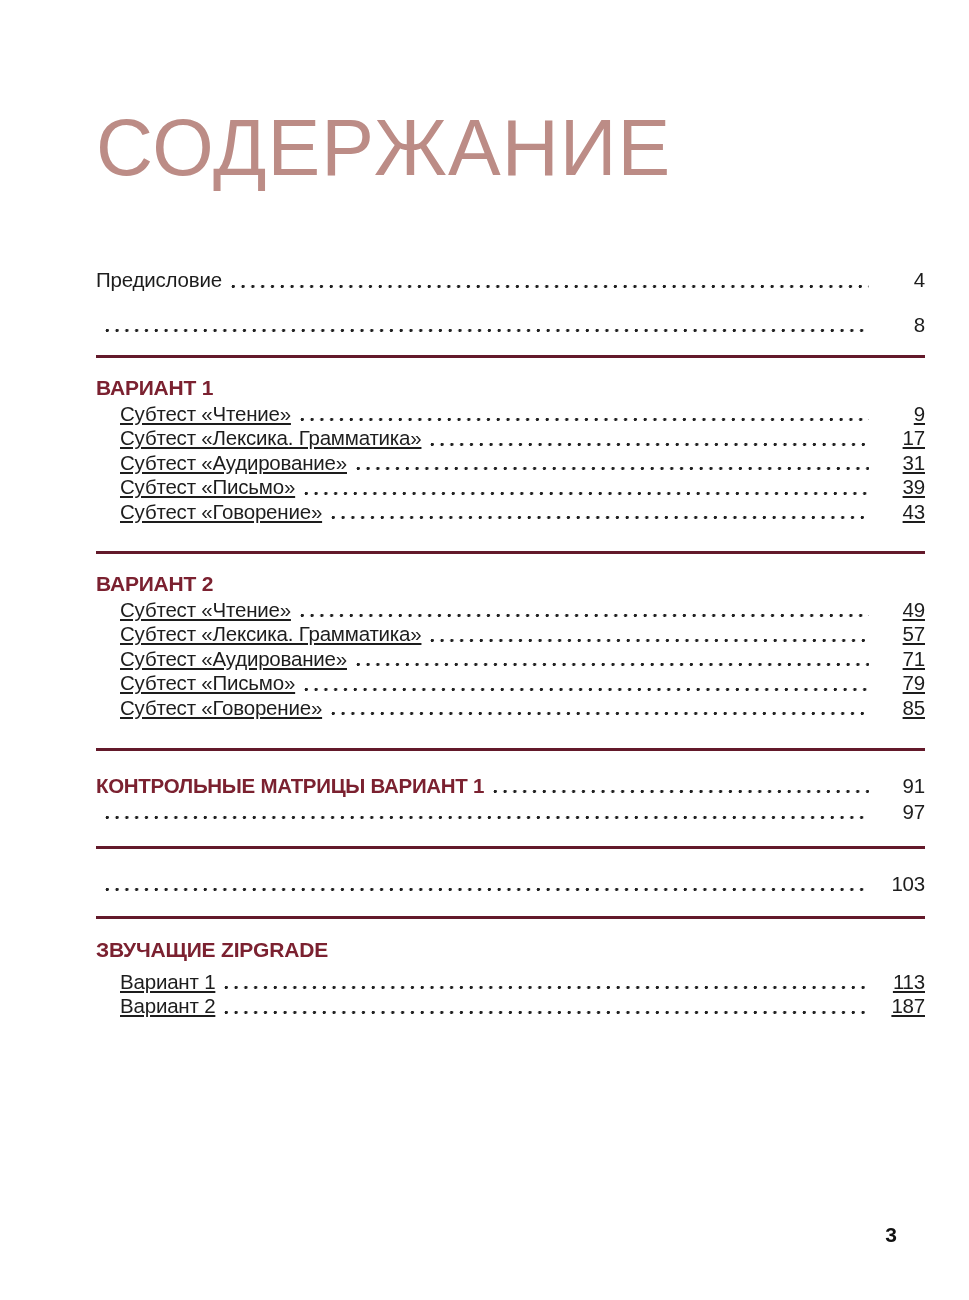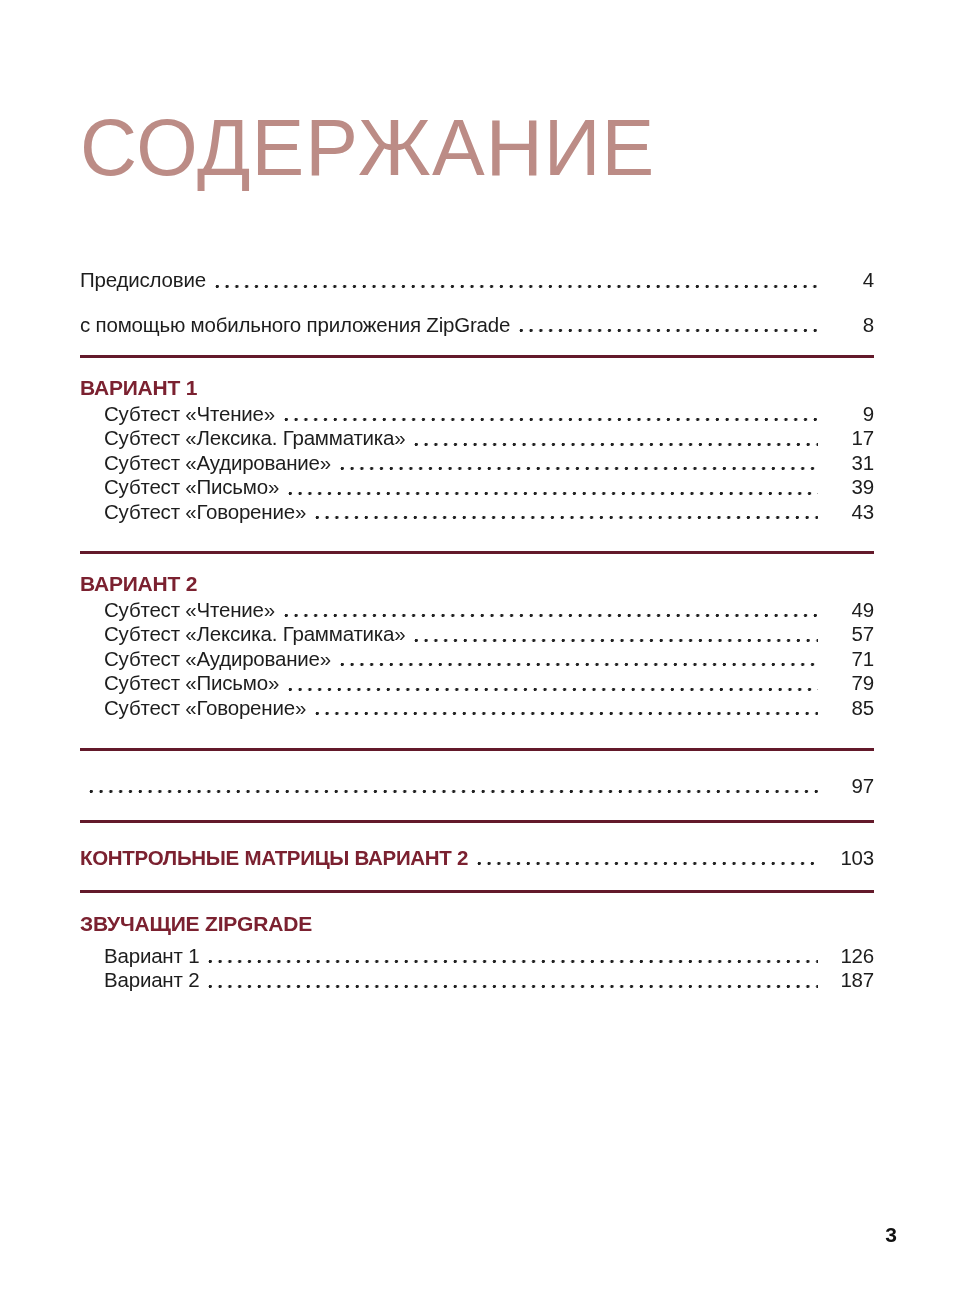--- a/index.html
+++ b/index.html
@@ -10,21 +10,22 @@
   .page {
     position: relative;
     width: 969px;
     height: 1300px;
     background: #ffffff;
     font-family: "Liberation Sans", "DejaVu Sans", sans-serif;
     color: #1d1d1d;
     overflow: hidden;
   }
   .content {
-    padding: 0 95px 0 80px;
+    padding: 0 44px 0 80px;
+    margin-left: 16px;
   }
   .toc-title {
     margin: 112px 0 0 0;
     font-size: 79px;
     line-height: 72px;
     font-weight: 400;
     letter-spacing: 1px;
     color: #bc8c86;
   }
   .rule {
@@ -64,20 +65,21 @@
     margin: 16px 0 0 0;
     font-size: 21px;
     line-height: 28px;
     font-weight: 700;
     color: #7b2130;
     letter-spacing: -0.2px;
   }
   .items .row {
     line-height: 24.4px;
     padding-left: 24px;
+    text-decoration: underline;
   }
   .items .row .leader { margin-bottom: 4px; }
   .rule-2 { margin-top: 27px; }
   .rule-3 { margin-top: 28px; }
   .matrix-block { margin-top: 22px; }
   .matrix-block .row { line-height: 26px; }
   .matrix-block .lbl {
     font-weight: 700;
     color: #7b2130;
     letter-spacing: -0.3px;
@@ -107,21 +109,20 @@
     <div class="front-matter">
       <div class="row">
         <span class="lbl">Предисловие</span>
         <span class="leader"></span>
         <span class="num">4</span>
       </div>
     </div>
 
     <div class="instruction">
       <div class="row">
-        <span class="lbl">с помощью мобильного приложения ZipGrade</span>
         <span class="leader"></span>
         <span class="num">8</span>
       </div>
     </div>
 
     <hr class="rule rule-1">
 
     <h2 class="section-header">ВАРИАНТ 1</h2>
     <div class="items">
       <div class="row">
@@ -179,43 +180,47 @@
         <span class="lbl">Субтест «Говорение»</span>
         <span class="leader"></span>
         <span class="num">85</span>
       </div>
     </div>
 
     <hr class="rule rule-3">
 
     <div class="matrix-block">
       <div class="row">
+        <span class="lbl">КОНТРОЛЬНЫЕ МАТРИЦЫ ВАРИАНТ 1</span>
+        <span class="leader"></span>
+        <span class="num">91</span>
+      </div>
+      <div class="row">
         <span class="leader"></span>
         <span class="num">97</span>
       </div>
     </div>
 
     <hr class="rule rule-4">
 
     <div class="matrix-block">
       <div class="row">
-        <span class="lbl">КОНТРОЛЬНЫЕ МАТРИЦЫ ВАРИАНТ 2</span>
         <span class="leader"></span>
         <span class="num">103</span>
       </div>
     </div>
 
     <hr class="rule rule-5">
 
     <h2 class="section-header zip-header">ЗВУЧАЩИЕ ZIPGRADE</h2>
     <div class="items zip-items">
       <div class="row">
         <span class="lbl">Вариант 1</span>
         <span class="leader"></span>
-        <span class="num">126</span>
+        <span class="num">113</span>
       </div>
       <div class="row">
         <span class="lbl">Вариант 2</span>
         <span class="leader"></span>
         <span class="num">187</span>
       </div>
     </div>
 
   </div>
 

